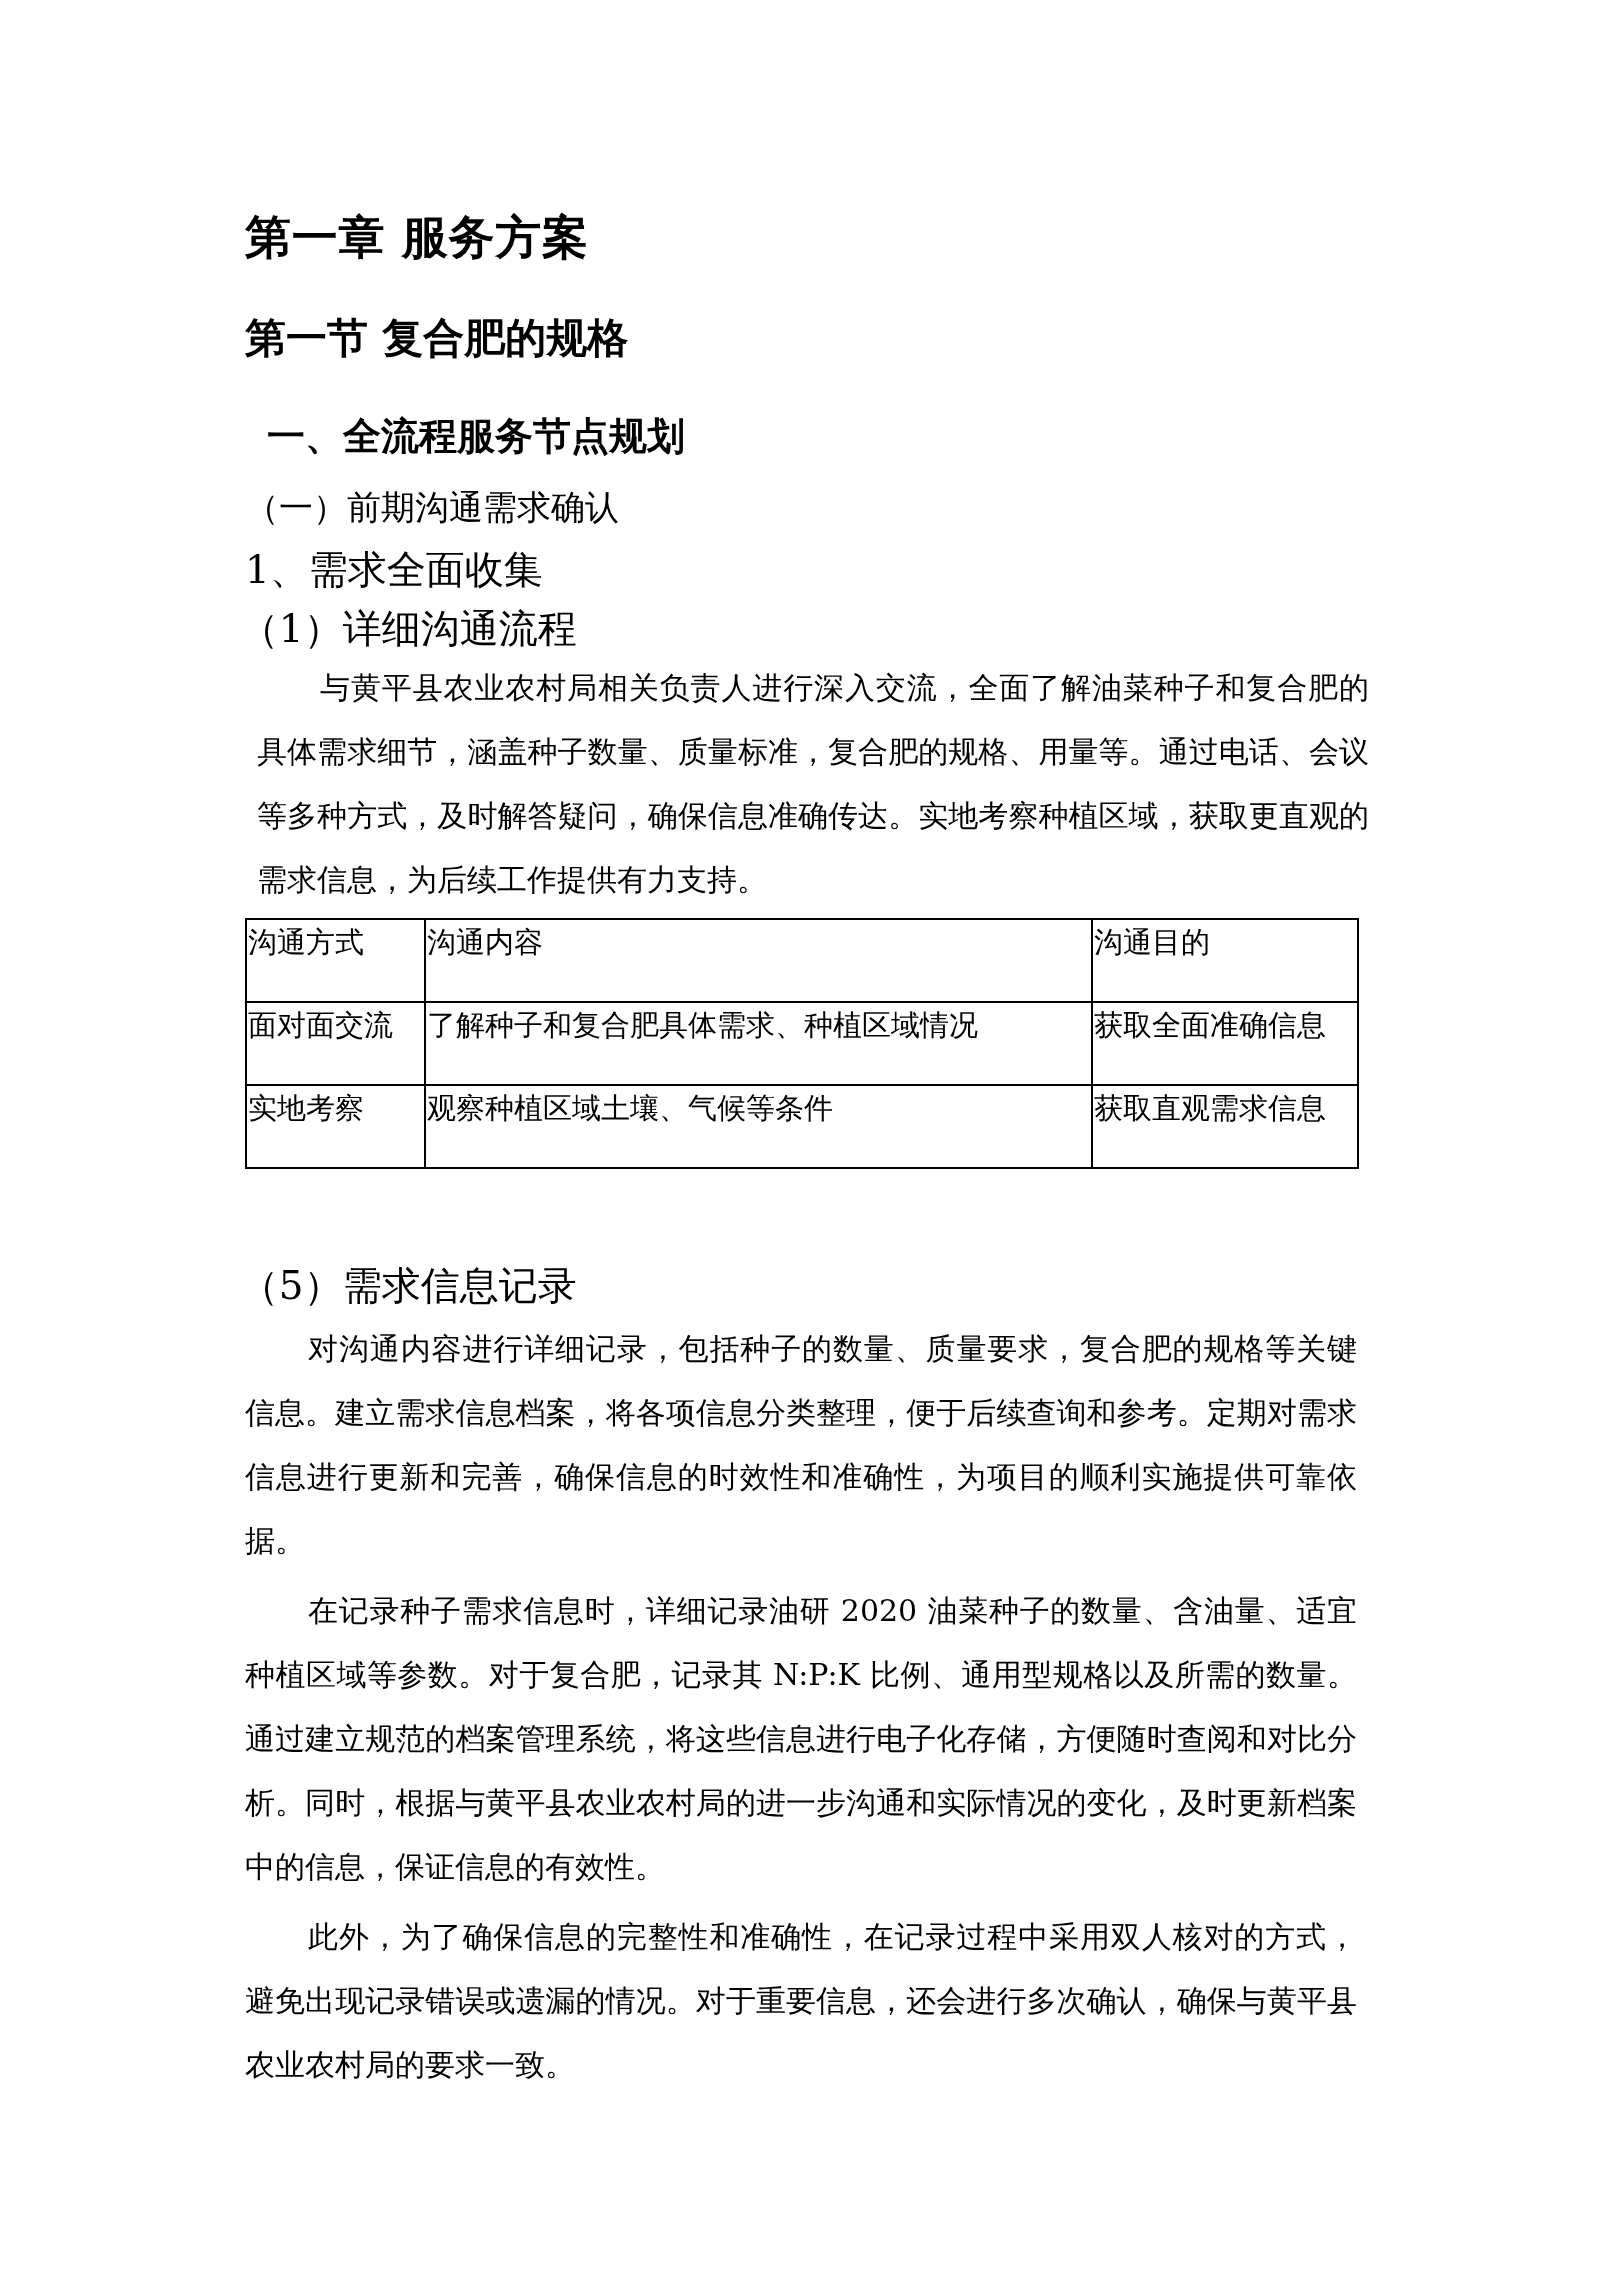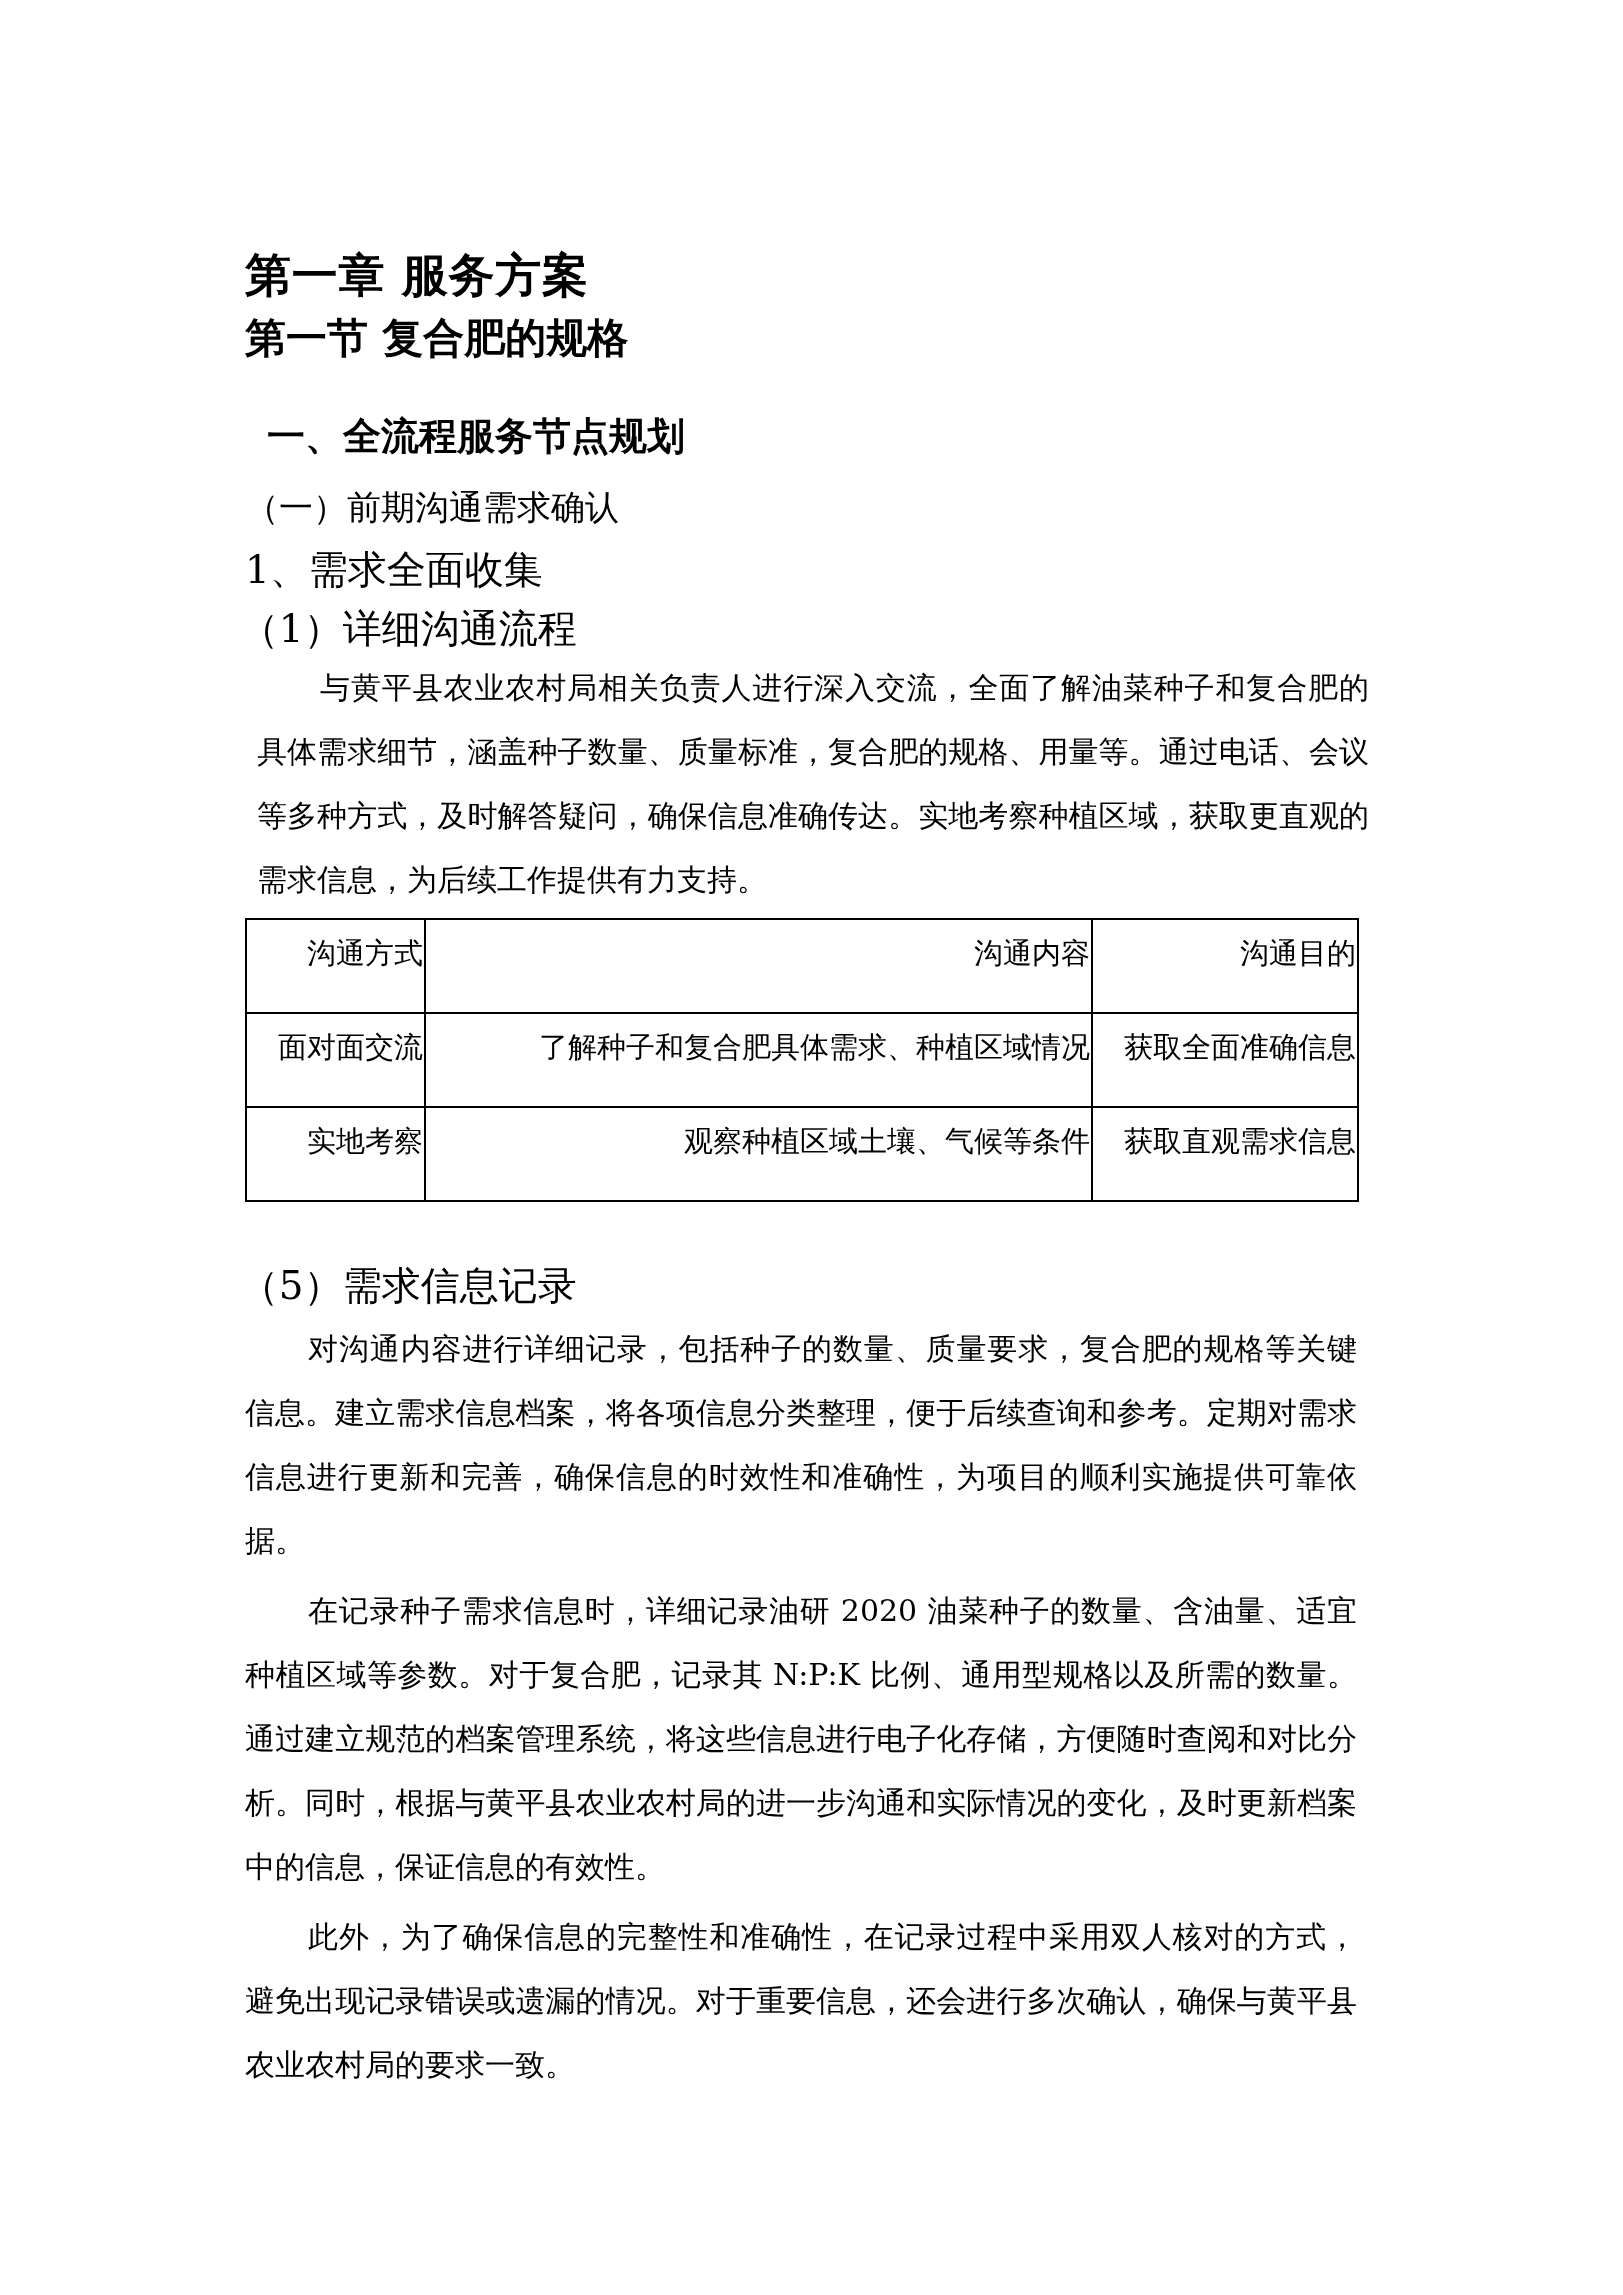--- a/index.html
+++ b/index.html
@@ -20,21 +20,20 @@
     .h-chapter {
       position: absolute;
       top: 208px;
       left: 0;
       font-family: "DejaVu Sans", "Liberation Sans", sans-serif;
       font-weight: bold;
       font-size: 46px;
       line-height: 59px;
       white-space: nowrap;
       letter-spacing: 0.7px;
-      margin-top: 38px;
     }
     .h-section {
       position: absolute;
       top: 311px;
       left: 0;
       font-family: "DejaVu Sans", "Liberation Sans", sans-serif;
       font-weight: bold;
       font-size: 41px;
       line-height: 55px;
       white-space: nowrap;
@@ -79,23 +78,23 @@
       position: absolute;
       left: 0;
       top: 918px;
       width: 1112px;
       border-collapse: collapse;
       table-layout: fixed;
     }
     .doc-table td {
       border: 2px solid #000000;
       height: 77px;
-      text-align: right;
+      text-align: left;
       vertical-align: top;
-      padding-top: 14px;
+      padding-top: 3px;
       font-size: 29px;
       line-height: 39px;
       white-space: nowrap;
       overflow: hidden;
     }
     .col1 { width: 179px; }
     .col2 { width: 667px; }
     .col3 { width: 266px; }
   </style>
 </head>

